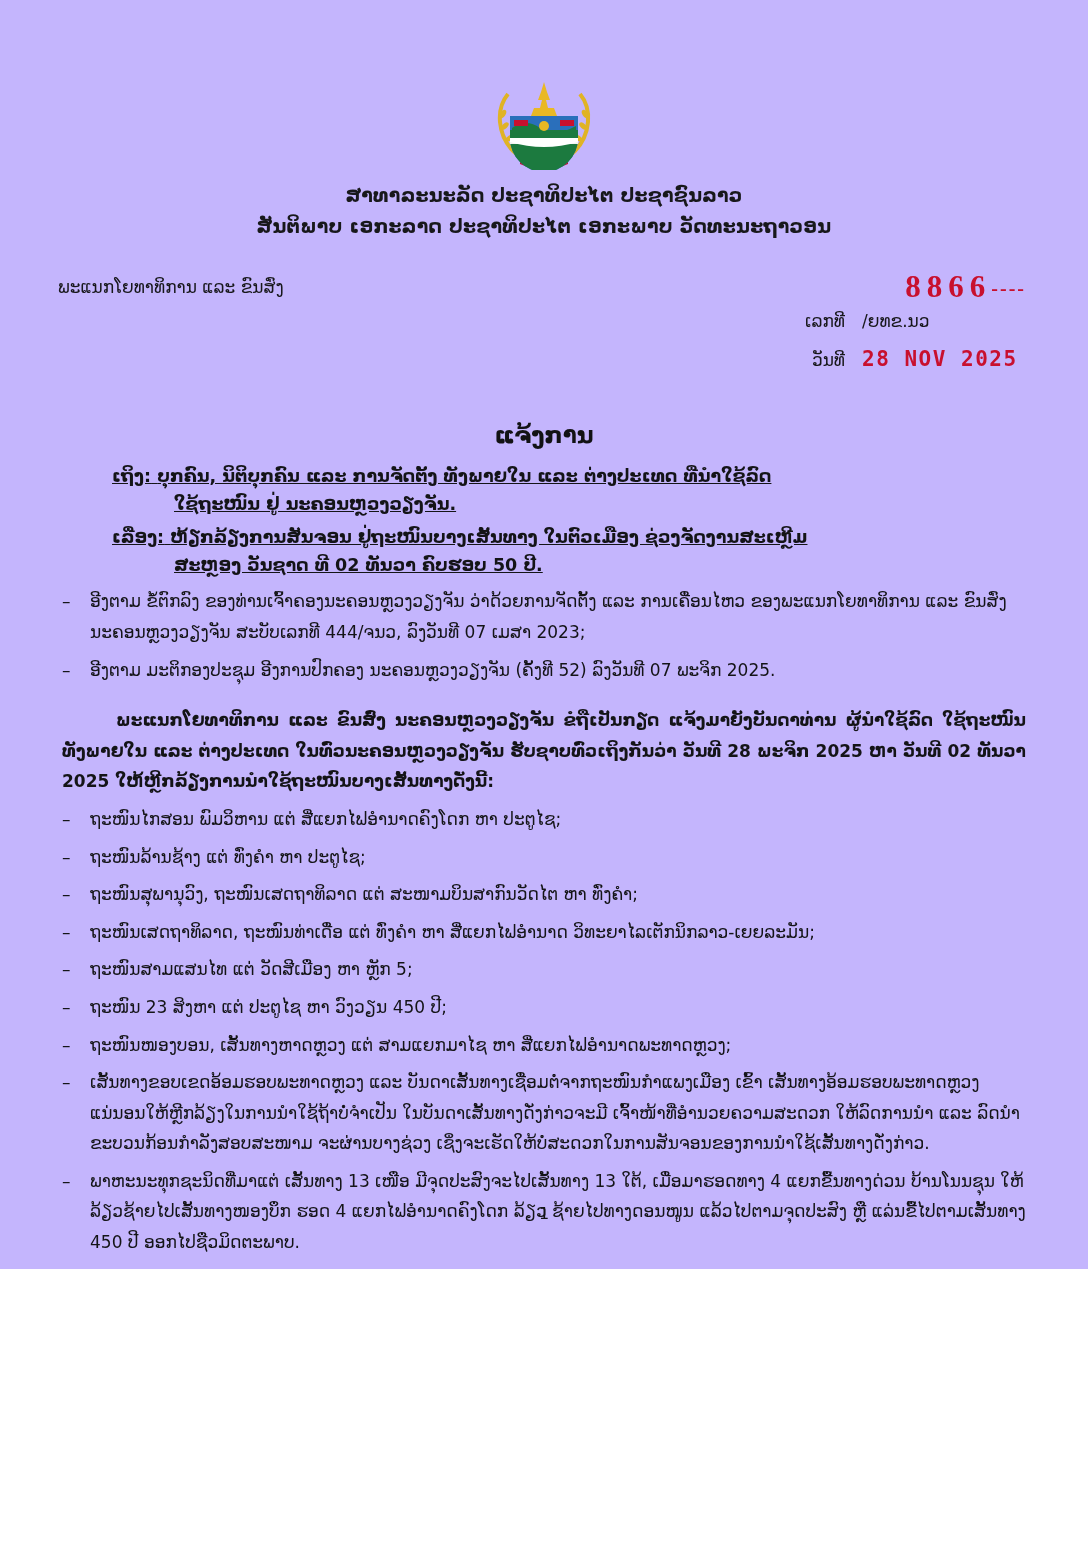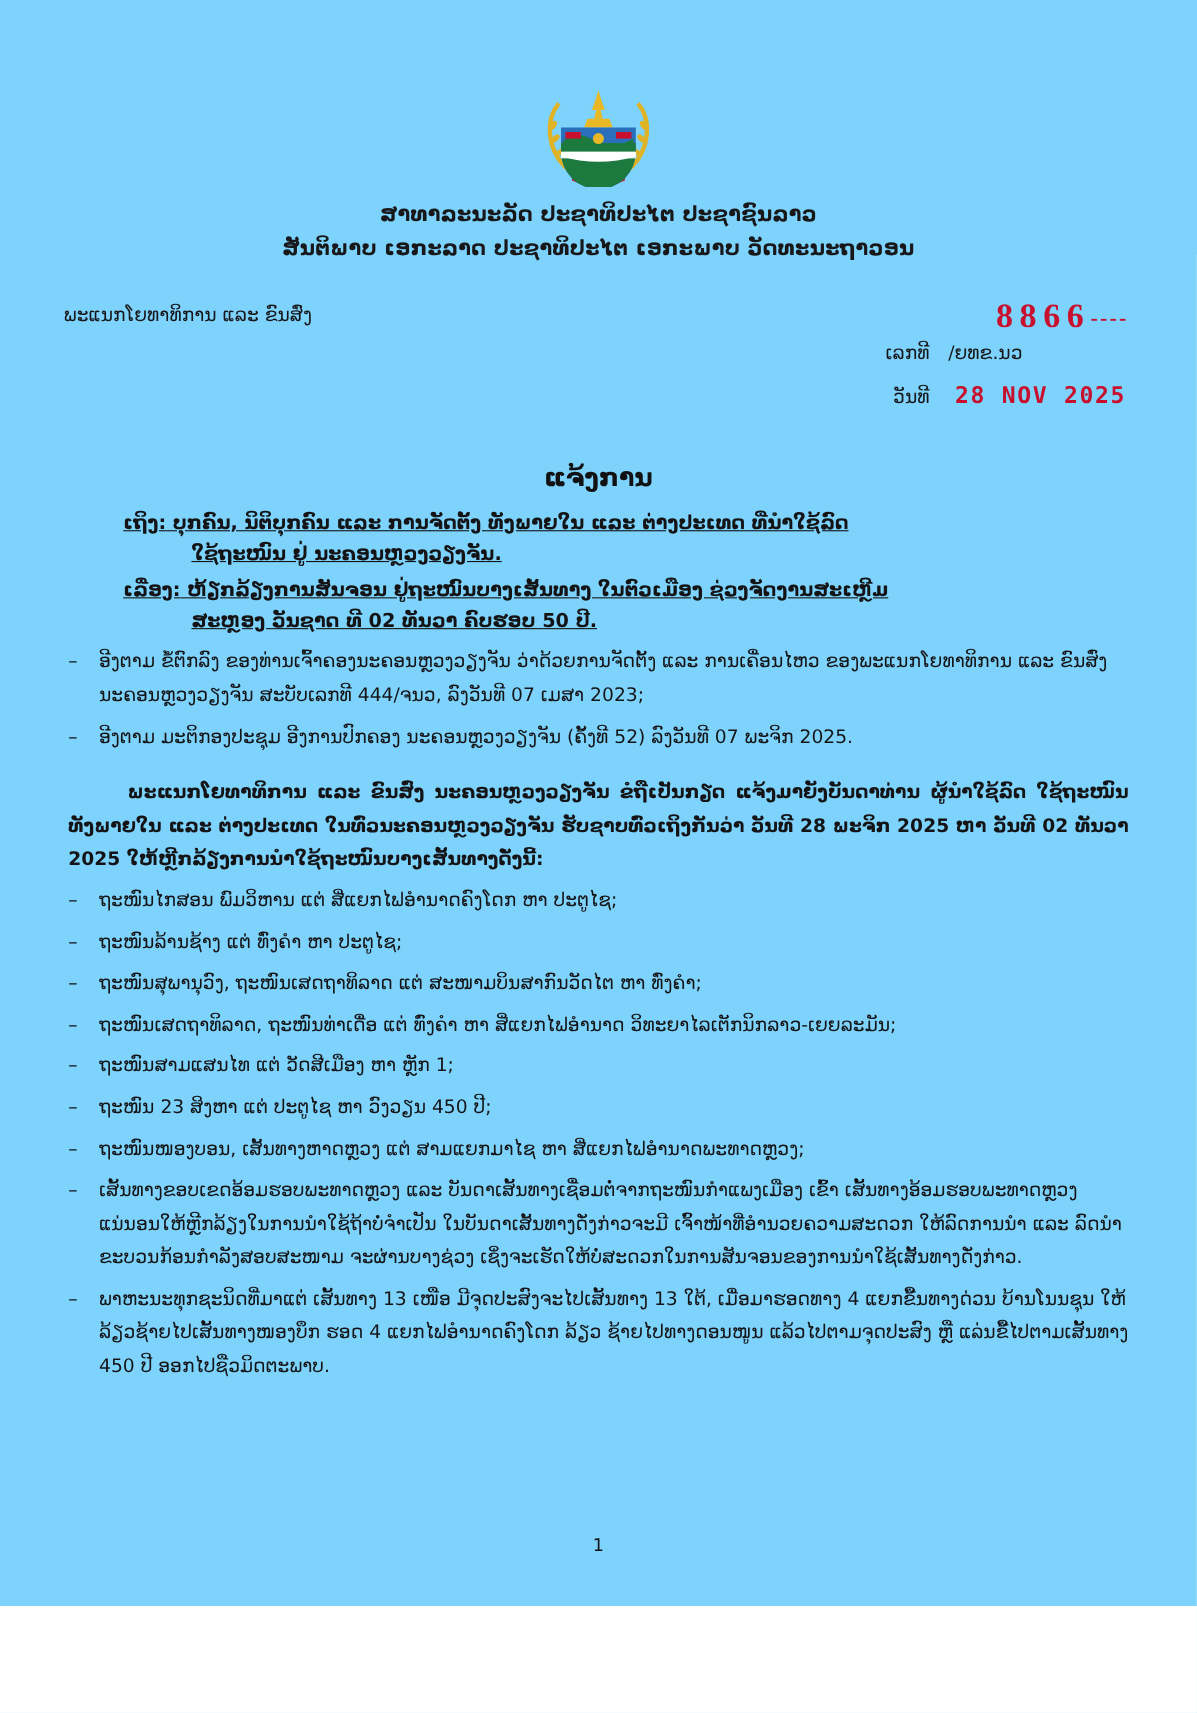--- a/index.html
+++ b/index.html
@@ -11,22 +11,22 @@
     width: 1088px;
     height: 1557px;
     font-family: "DejaVu Sans", "Liberation Sans", sans-serif;
     color: #1a1a1a;
     position: relative;
     overflow: hidden;
   }
   .page {
     position: relative;
     width: 1088px;
-    height: 1460px;
-    background: #7dd3fc;
+    height: 1269px;
+    background: #c4b5fd;
     padding: 0;
     box-sizing: border-box;
   }
 
   
   .emblem-wrap {
     display: flex;
     justify-content: center;
     padding-top: 78px;
   }
@@ -99,21 +99,21 @@
     line-height: 2.0;
   }
   .stamp-label { color: #17171a; white-space: nowrap; }
   .stamp-value {
     color: #c8102e;
     font-family: "DejaVu Sans Mono", "Liberation Mono", monospace;
     font-weight: bold;
     font-size: 21px;
     letter-spacing: 1.5px;
     min-width: 168px;
-    text-align: center;
+    text-align: left;
     white-space: nowrap;
   }
   .stamp-suffix {
     color: #17171a;
     font-size: 17px;
     min-width: 168px;
     text-align: left;
   }
 
   
@@ -291,21 +291,21 @@
       <div class="dash-item">
         <span class="dash">–</span>
         <span class="dash-text">ຖະໜົນສຸພານຸວົງ, ຖະໜົນເສດຖາທິລາດ ແຕ່ ສະໜາມບິນສາກົນວັດໄຕ ຫາ ທົ່ງຄຳ;</span>
       </div>
       <div class="dash-item">
         <span class="dash">–</span>
         <span class="dash-text">ຖະໜົນເສດຖາທິລາດ, ຖະໜົນທ່າເດື່ອ ແຕ່ ທົ່ງຄຳ ຫາ ສີ່ແຍກໄຟອໍານາດ ວິທະຍາໄລເຕັກນິກລາວ-ເຍຍລະມັນ;</span>
       </div>
       <div class="dash-item">
         <span class="dash">–</span>
-        <span class="dash-text">ຖະໜົນສາມແສນໄທ ແຕ່ ວັດສີເມືອງ ຫາ ຫຼັກ 1;</span>
+        <span class="dash-text">ຖະໜົນສາມແສນໄທ ແຕ່ ວັດສີເມືອງ ຫາ ຫຼັກ 5;</span>
       </div>
       <div class="dash-item">
         <span class="dash">–</span>
         <span class="dash-text">ຖະໜົນ 23 ສິງຫາ ແຕ່ ປະຕູໄຊ ຫາ ວົງວຽນ 450 ປີ;</span>
       </div>
       <div class="dash-item">
         <span class="dash">–</span>
         <span class="dash-text">ຖະໜົນໜອງບອນ, ເສັ້ນທາງຫາດຫຼວງ ແຕ່ ສາມແຍກມາໄຊ ຫາ ສີ່ແຍກໄຟອໍານາດພະທາດຫຼວງ;</span>
       </div>
       <div class="dash-item">

